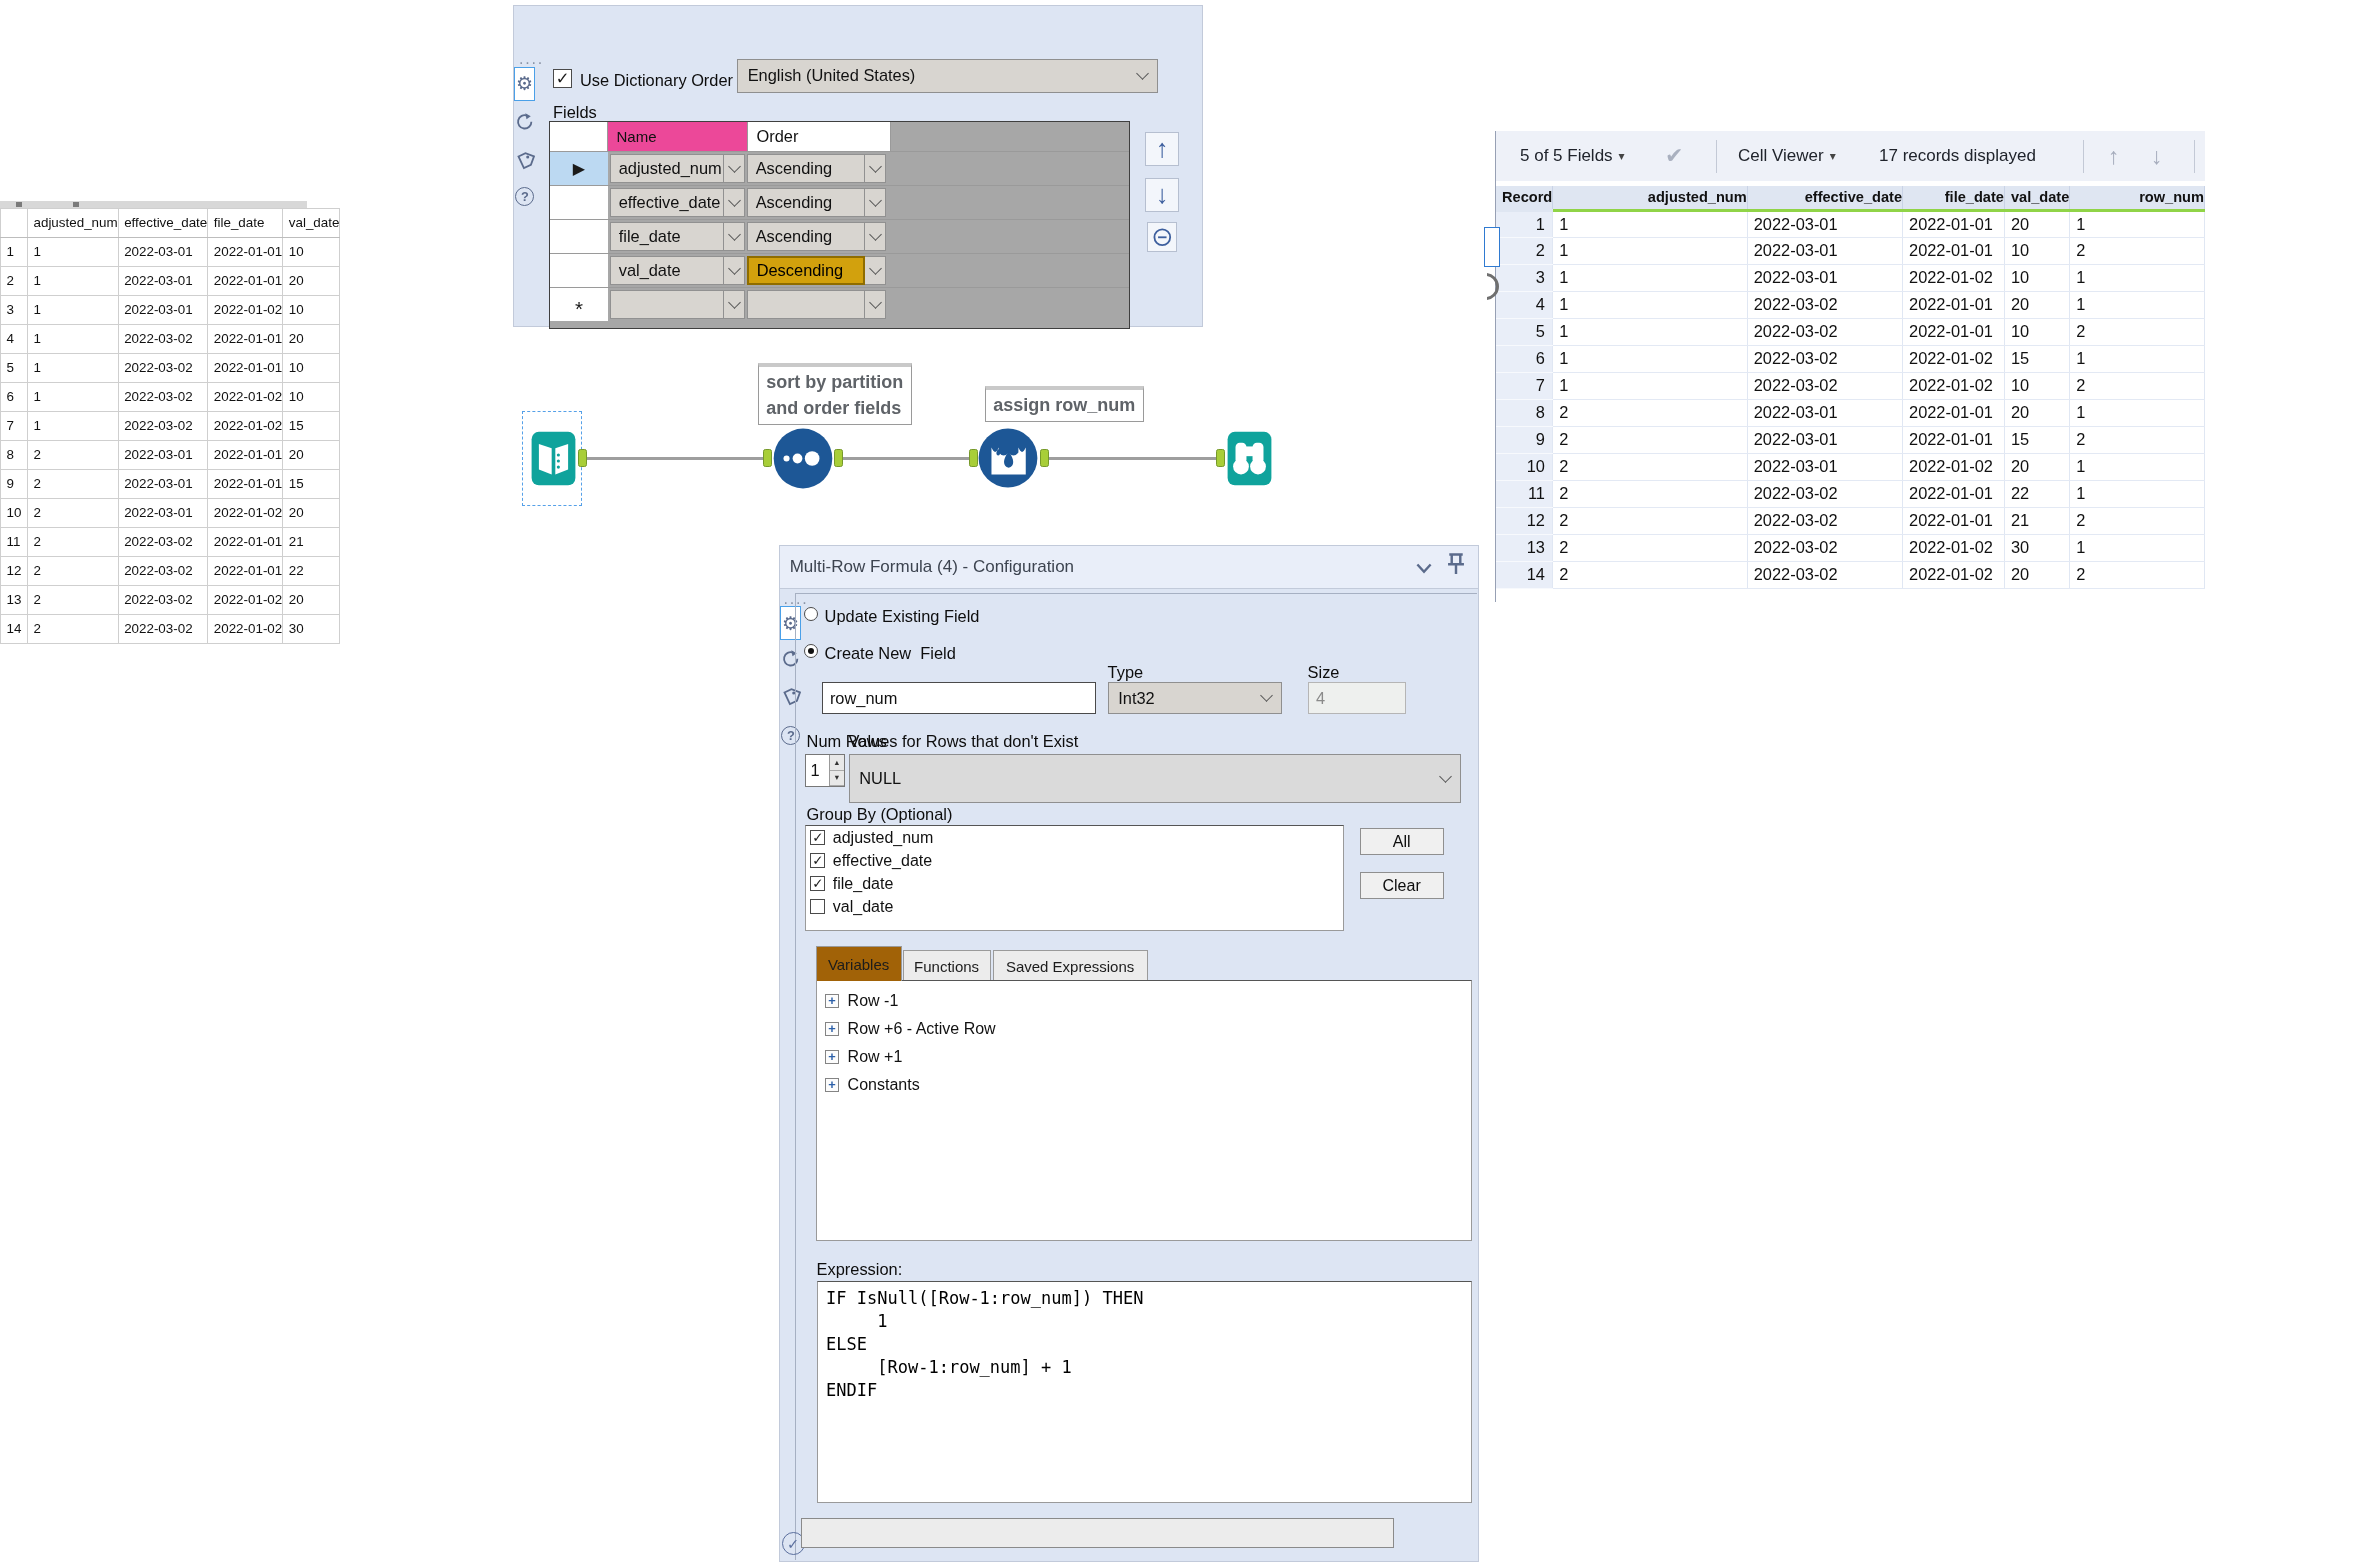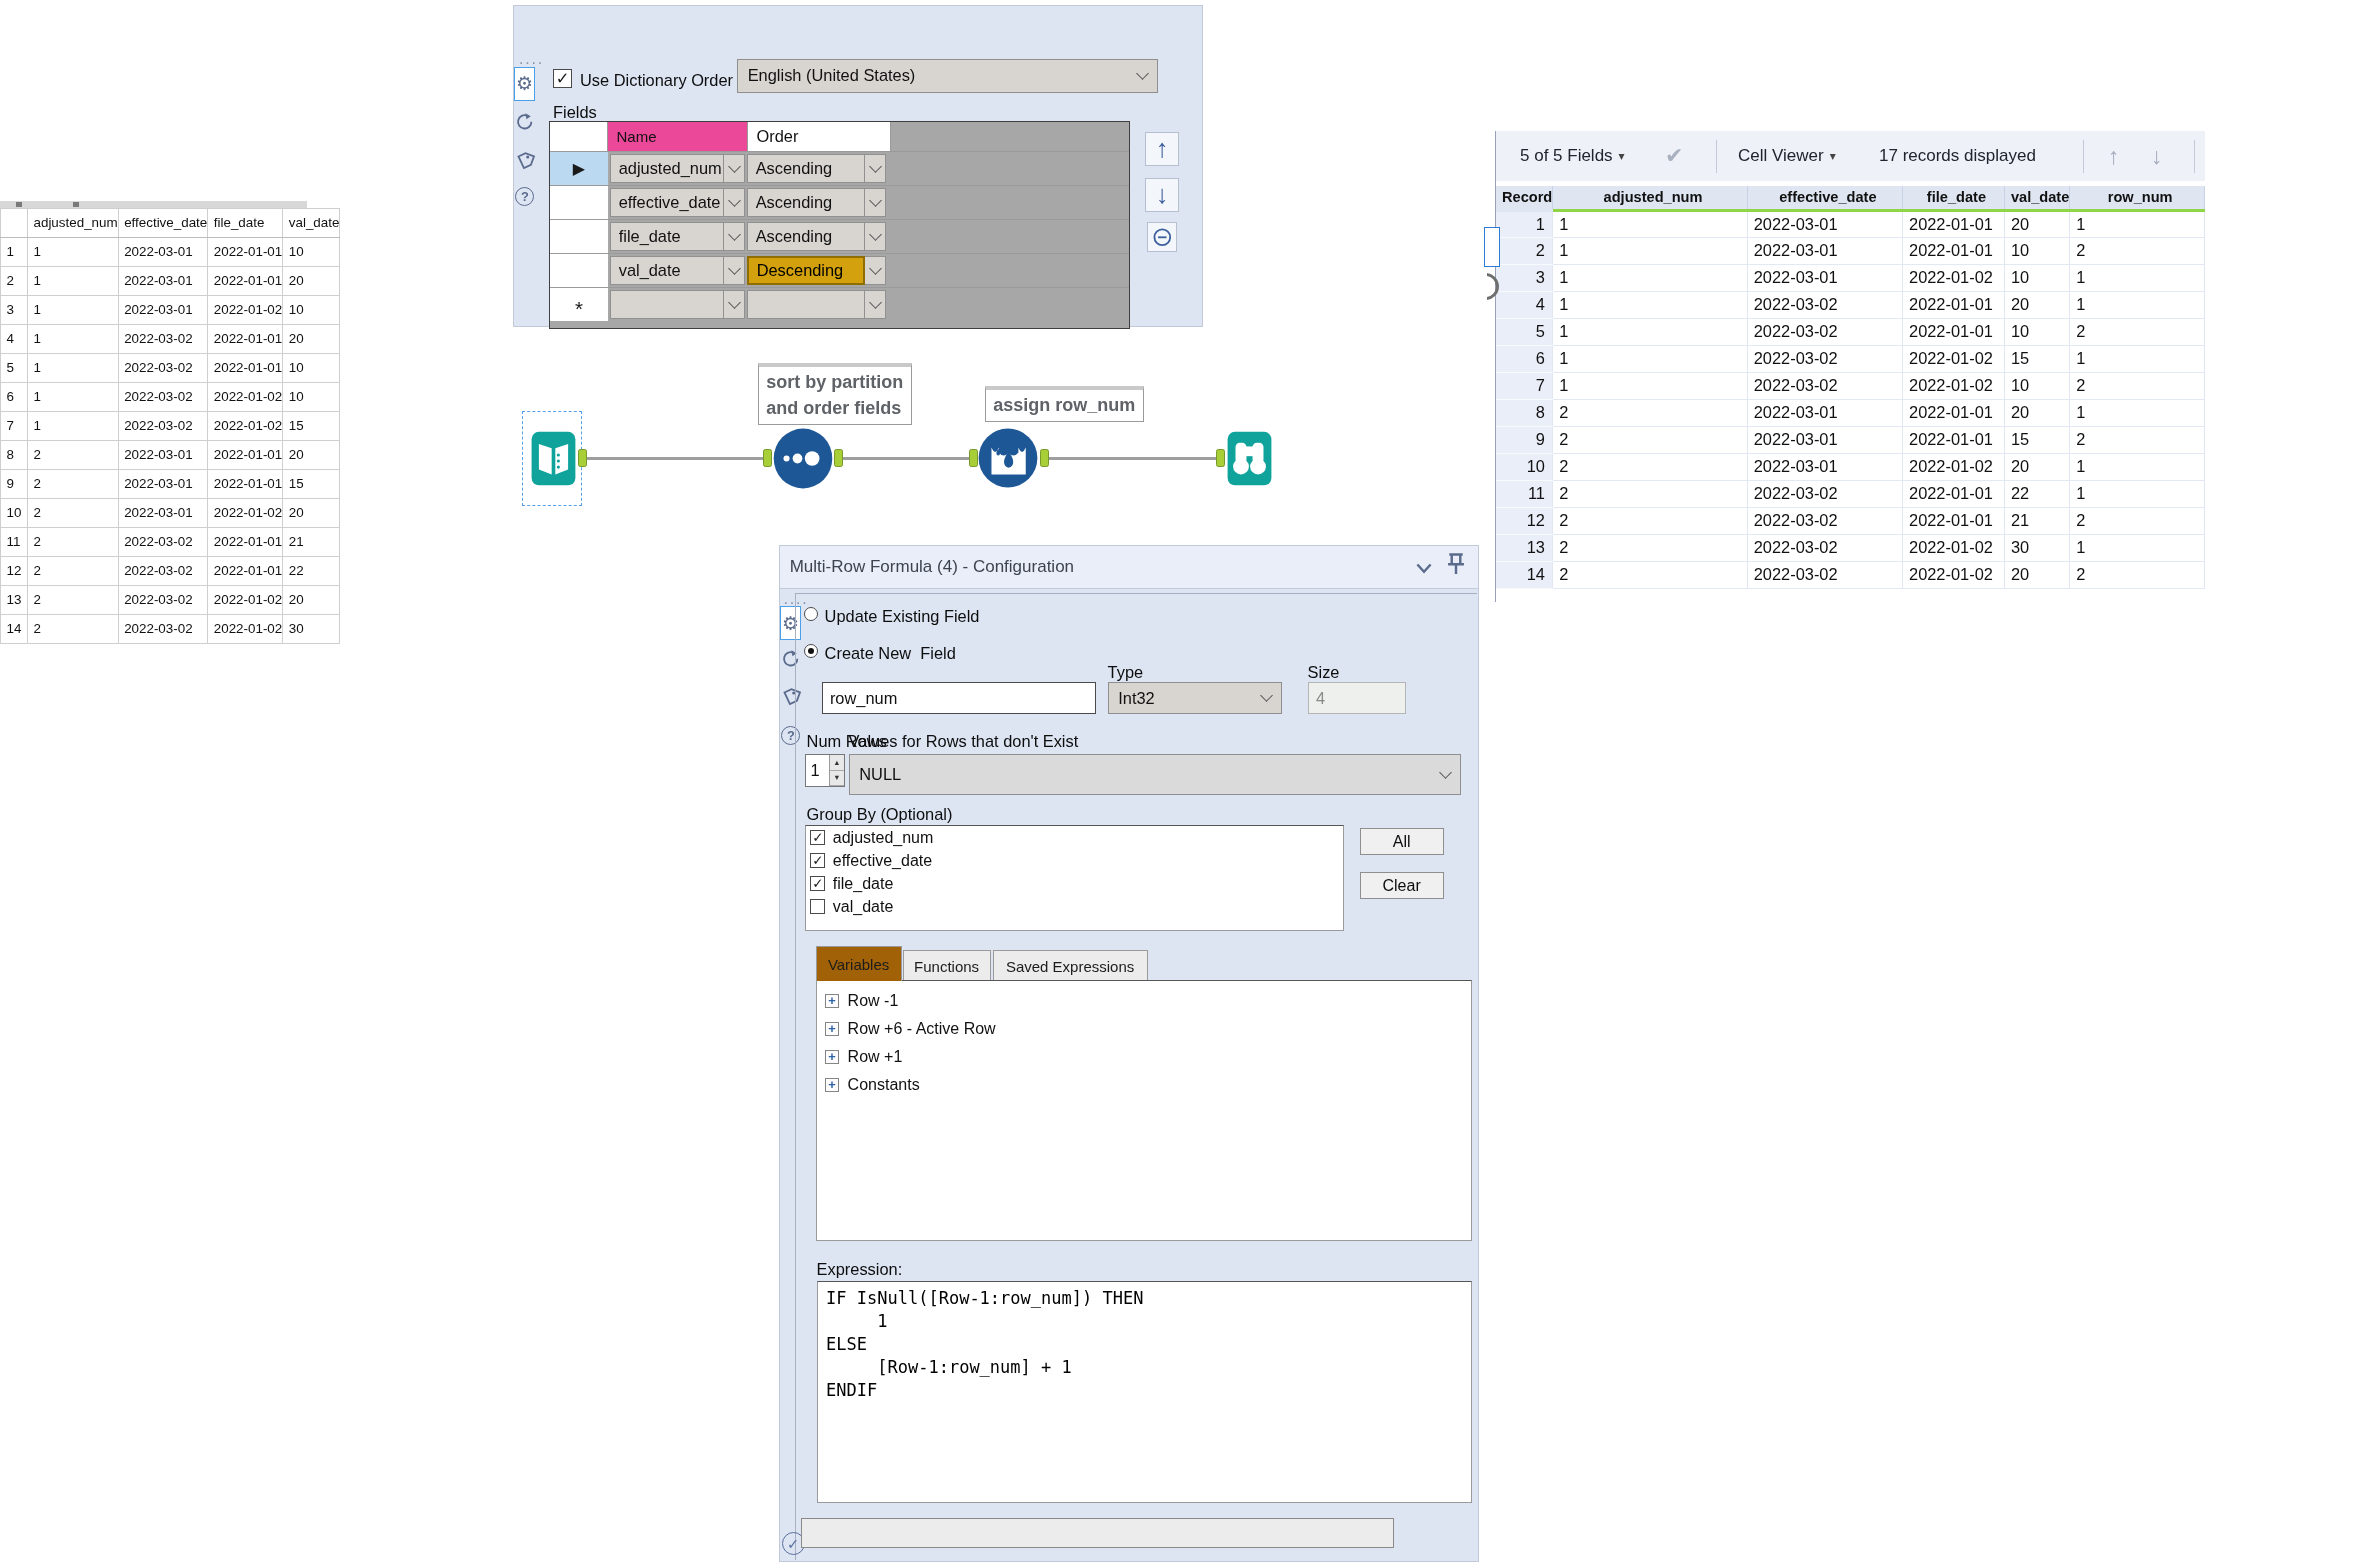--- a/index.html
+++ b/index.html
@@ -77,21 +77,21 @@
 
   
   #results{left:1495px;top:131px;width:710px;height:471px;border-left:1.2px solid #97a0b4;background:#fff}
   #rtoolbar{position:absolute;left:0;top:0;width:100%;height:50px;background:#eef1f8}
   .titem{position:absolute;top:0;height:50px;display:flex;align-items:center;font-size:17px;color:#20242c;white-space:nowrap}
   .caret{font-size:12px;color:#444;margin-left:6px}
   .tsep{position:absolute;top:8.5px;width:1.2px;height:33px;background:#c3c9d6}
   .tarrow{font-size:23px;font-weight:700;color:#a6adbd}
   .tcheck{font-size:22px;color:#a9b0bf}
   table.rt{position:absolute;left:0;top:55px;border-collapse:collapse;table-layout:fixed;font-size:16.4px;background:#fff}
-  table.rt th{background:#dfe6f2;font-size:14.6px;font-weight:700;text-align:center;padding:0 0 0 6px;height:24px;
+  table.rt th{background:#dfe6f2;font-size:14.6px;font-weight:700;text-align:right;padding:0 0 0 6px;height:24px;
       border-right:0.6px solid #c9d3e6;white-space:nowrap;border-bottom:3.6px solid var(--qual-green,#90d447)}
   table.rt th.rec{border-bottom:3.6px solid #dfe6f2}
   table.rt td{height:27px;padding:0 0 0 6px;border-right:0.6px solid #e0e7f3;border-bottom:1.2px solid #e3e9f4;
       background:#fff;white-space:nowrap;overflow:hidden}
   table.rt td.rec{background:#e9eef8;text-align:right;padding:0 7.3px 0 0;border-bottom:1.2px solid #f7f9fd}
   .frag-blue{position:absolute;left:1484px;top:227px;width:16px;height:40px;background:#fff;border:1.8px solid #2f7ad1}
   .frag-arc{position:absolute;left:1487px;top:273px;width:13.4px;height:27px;overflow:hidden}
   .frag-arc div{position:absolute;left:-14.6px;width:27px;height:27px;border:3.6px solid #6f6f6f;border-radius:50%}
 
   
@@ -644,21 +644,21 @@
 
       <span class="lbl" style="left:11px;top:138px">Num Rows</span>
       <span class="lbl" style="left:53px;top:138px;left:53px">Values for Rows that don't Exist</span>
       <div class="spin" style="left:9px;top:160px;width:40px;height:33px">
         <span class="val">1</span>
         <span class="btns">
             <span>▲</span>
             <span>▼</span>
           </span>
       </div>
-      <div class="combo" style="left:53px;top:160px;width:612px;height:41px;background:#dadada">
+      <div class="combo" style="left:53px;top:160px;width:612px;height:49px;background:#dadada">
         <span>NULL</span>
           <span class="vchev"></span>
       </div>
 
       <span class="lbl" style="left:11px;top:211px">Group By (Optional)</span>
       <div class="whitebox" style="left:9px;top:231px;width:539px;height:106px;border-top-width:1.2px" id="group-list">
           <div class="gb-row">
             <span class="cb checked">
               <i>✓</i>
             </span>

